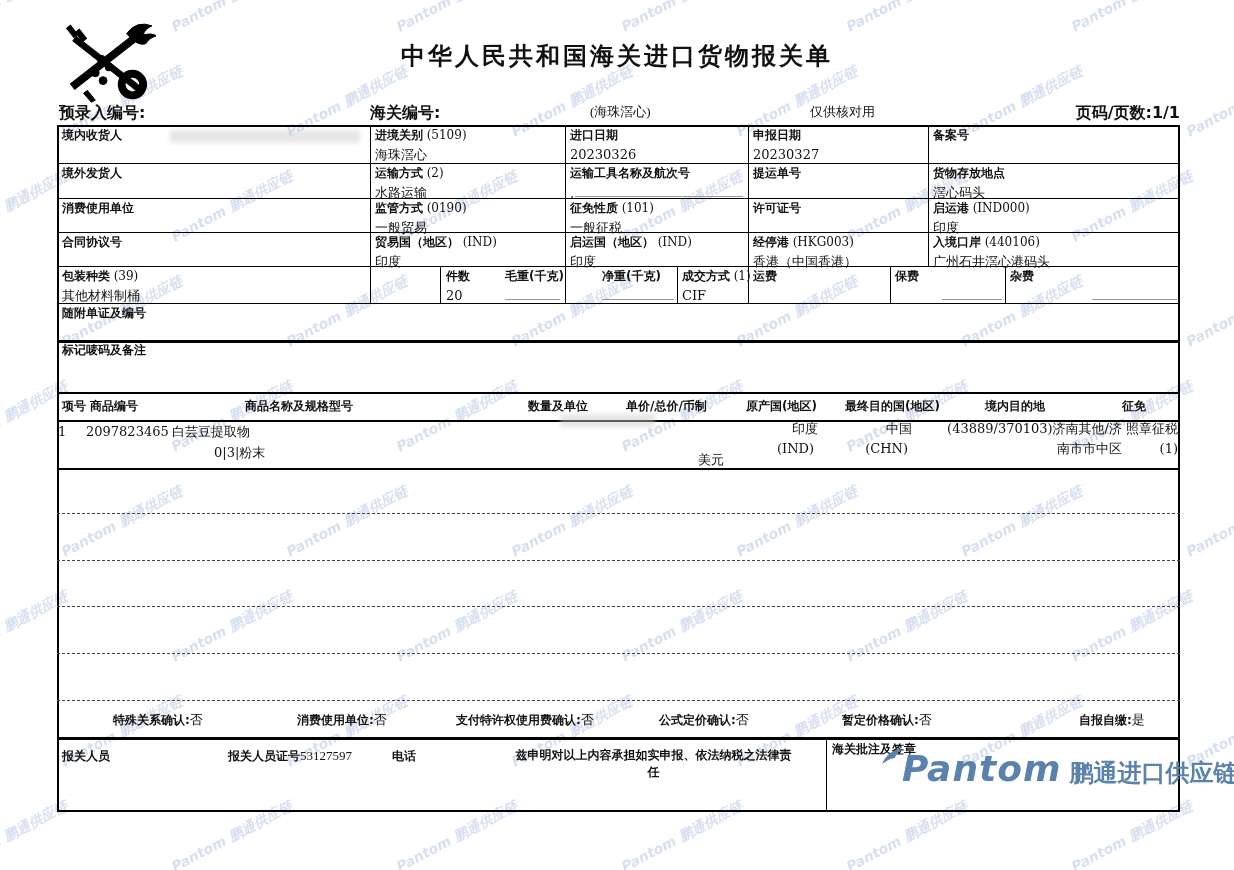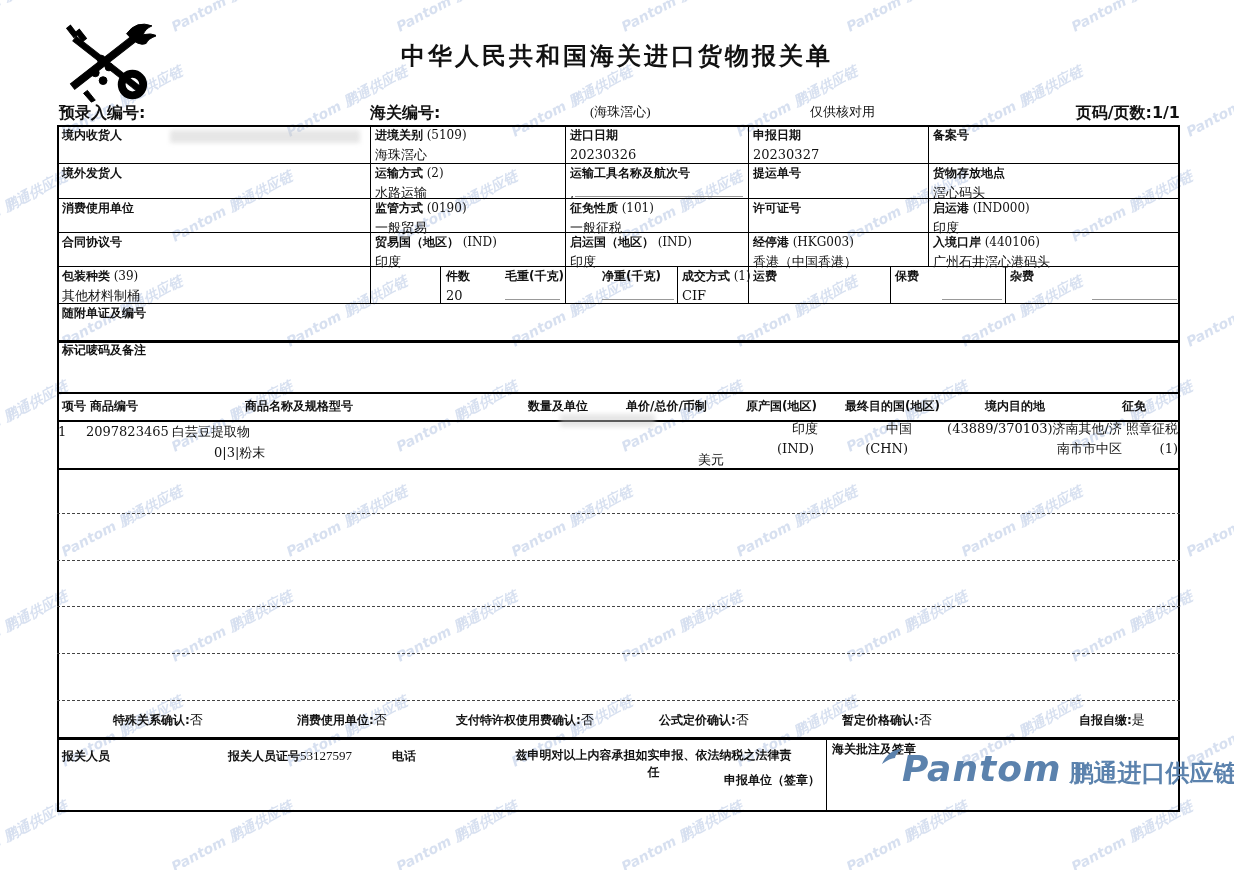--- a/index.html
+++ b/index.html
@@ -349,21 +349,20 @@
   <span class="conf" style="left:1079px;">
     <span class="b">自报自缴:</span><span class="cv">是</span>
   </span>
 
   <div class="foot b" style="left:62px;top:748px;">报关人员</div>
   <div class="foot" style="left:228px;top:748px;">
     <span class="b">报关人员证号</span><span class="ser" style="font-size:13px;">53127597</span>
   </div>
   <div class="foot b" style="left:392px;top:748px;">电话</div>
   <div class="foot b" style="left:511px;top:747px;width:285px;text-align:center;white-space:normal;">兹申明对以上内容承担如实申报、依法纳税之法律责任</div>
-  <div class="foot b" style="left:535px;top:772px;width:285px;text-align:right;">申报单位（签章）</div>
   <div class="foot b" style="left:832px;top:741px;">海关批注及签章</div>
   <div class="logo">
     <svg width="22" height="20" viewBox="0 0 22 20" style="vertical-align:top;">
       <path d="M2,16 q6,-14 20,-15 q-6,4 -7,9 q-5,0 -13,6 z" fill="#5b82ad"></path>
     </svg><span class="logo-en">Pantom</span><span class="logo-cn">鹏通进口供应链</span>
   </div>
 
 </div>
 
 </body></html>

